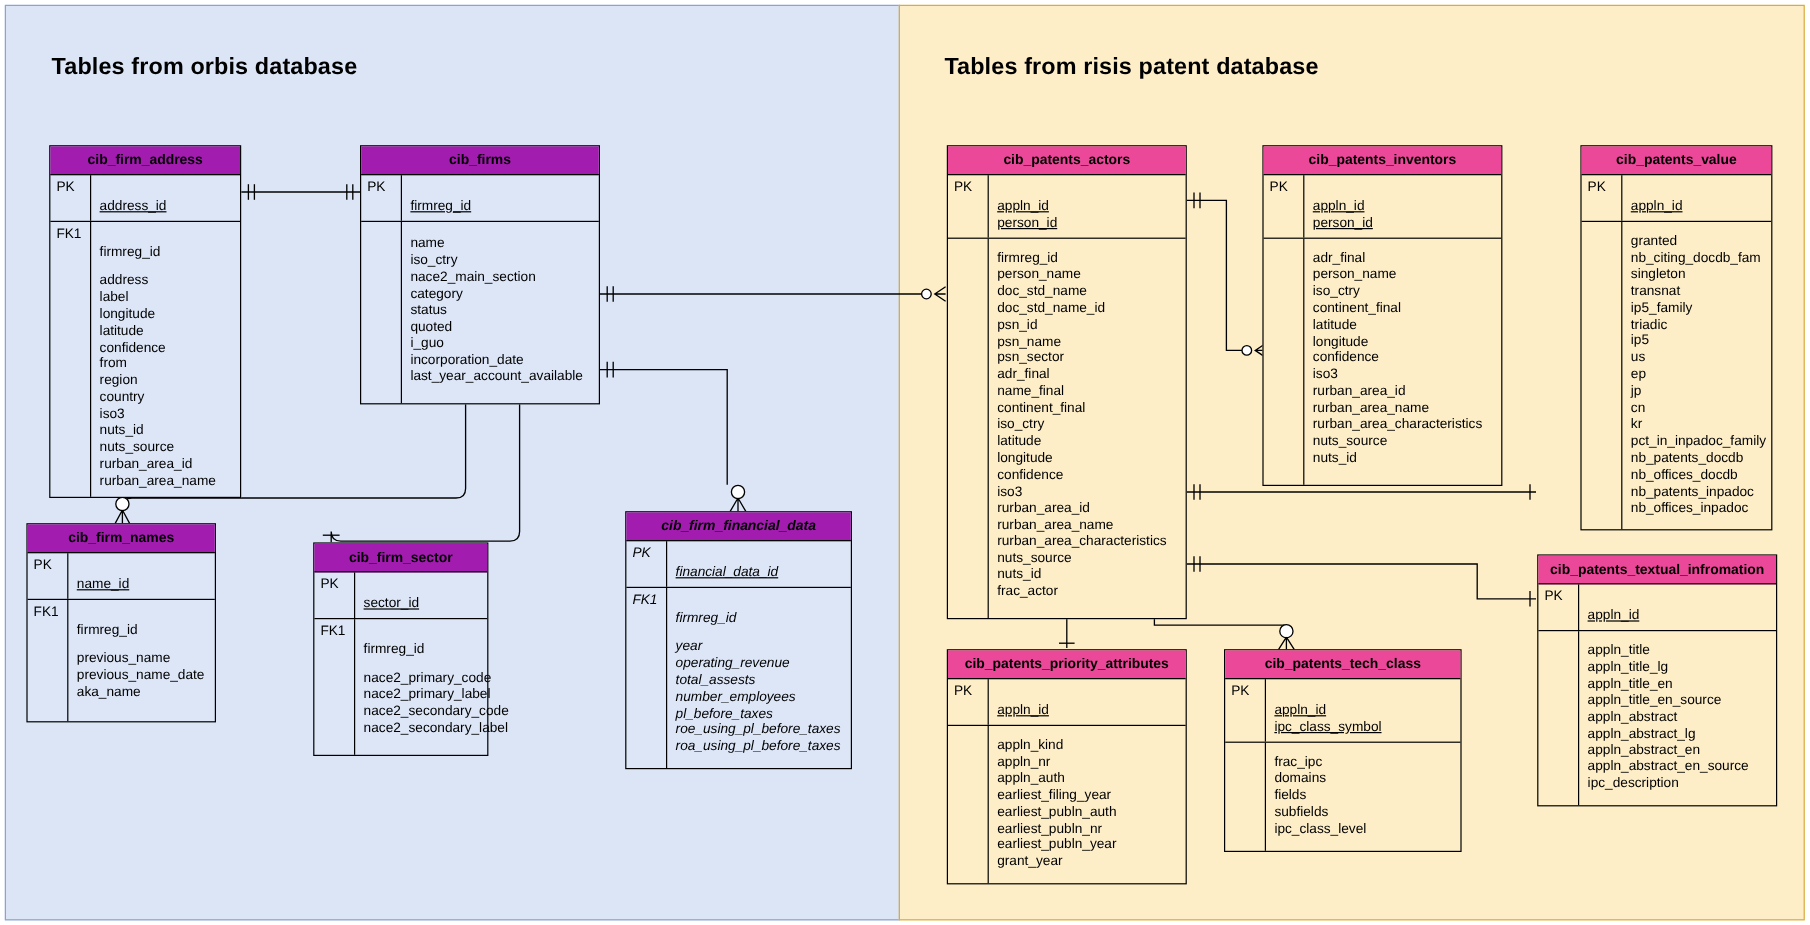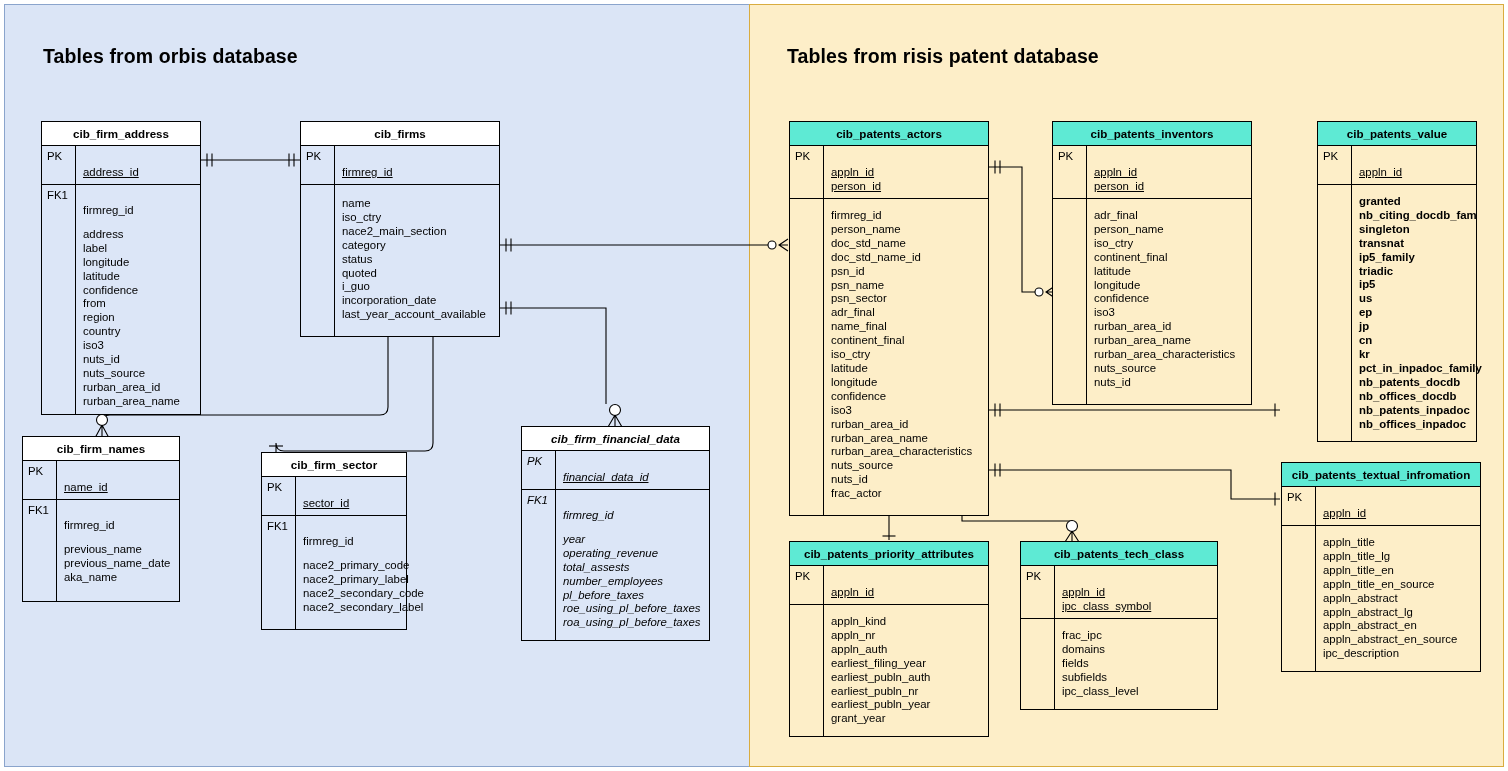--- a/index.html
+++ b/index.html
@@ -53,24 +53,24 @@
     flex:1;
     padding:19px 5px 5px 7px;
     box-sizing:border-box;
   }
   .tbl .fld{line-height:13.9px;white-space:nowrap;}
   .tbl .pkfld{text-decoration:underline;line-height:14px;white-space:nowrap;}
   .tbl .spacer{height:10px;}
 
   
   .tbl.blue{background:#dce6f7;}
-  .tbl.blue .thead{background:#ffffff;}
+  .tbl.blue .thead{background:#a21caf;}
   
   .tbl.cream{background:#fdeec8;}
-  .tbl.cream .thead{background:#5eead4;}
+  .tbl.cream .thead{background:#ec4899;}
 
   
   #links{position:absolute;left:0;top:0;width:1508px;height:771px;pointer-events:none;}
   #links path,#links line{fill:none;stroke:#000;stroke-width:1.1px;}
   #links circle{fill:#ffffff;stroke:#000;stroke-width:1.1px;}
 </style>
 </head>
 <body>
 
 <div id="canvas">
@@ -348,21 +348,21 @@
   <div class="tbl cream" style="left:1281px;top:121px;width:160px;margin-left:36px;">
     <div class="thead">cib_patents_value</div>
     <div class="sec">
       <div class="keycol">PK</div>
       <div class="fieldcol">
         <div class="pkfld">appln_id</div>
       </div>
     </div>
     <div class="sec">
       <div class="keycol"></div>
-      <div class="fieldcol" style="padding-top:10px;padding-bottom:10px;font-weight:bold;">
+      <div class="fieldcol" style="padding-top:10px;padding-bottom:10px;">
         <div class="fld">granted</div>
         <div class="fld">nb_citing_docdb_fam</div>
         <div class="fld">singleton</div>
         <div class="fld">transnat</div>
         <div class="fld">ip5_family</div>
         <div class="fld">triadic</div>
         <div class="fld">ip5</div>
         <div class="fld">us</div>
         <div class="fld">ep</div>
         <div class="fld">jp</div>

